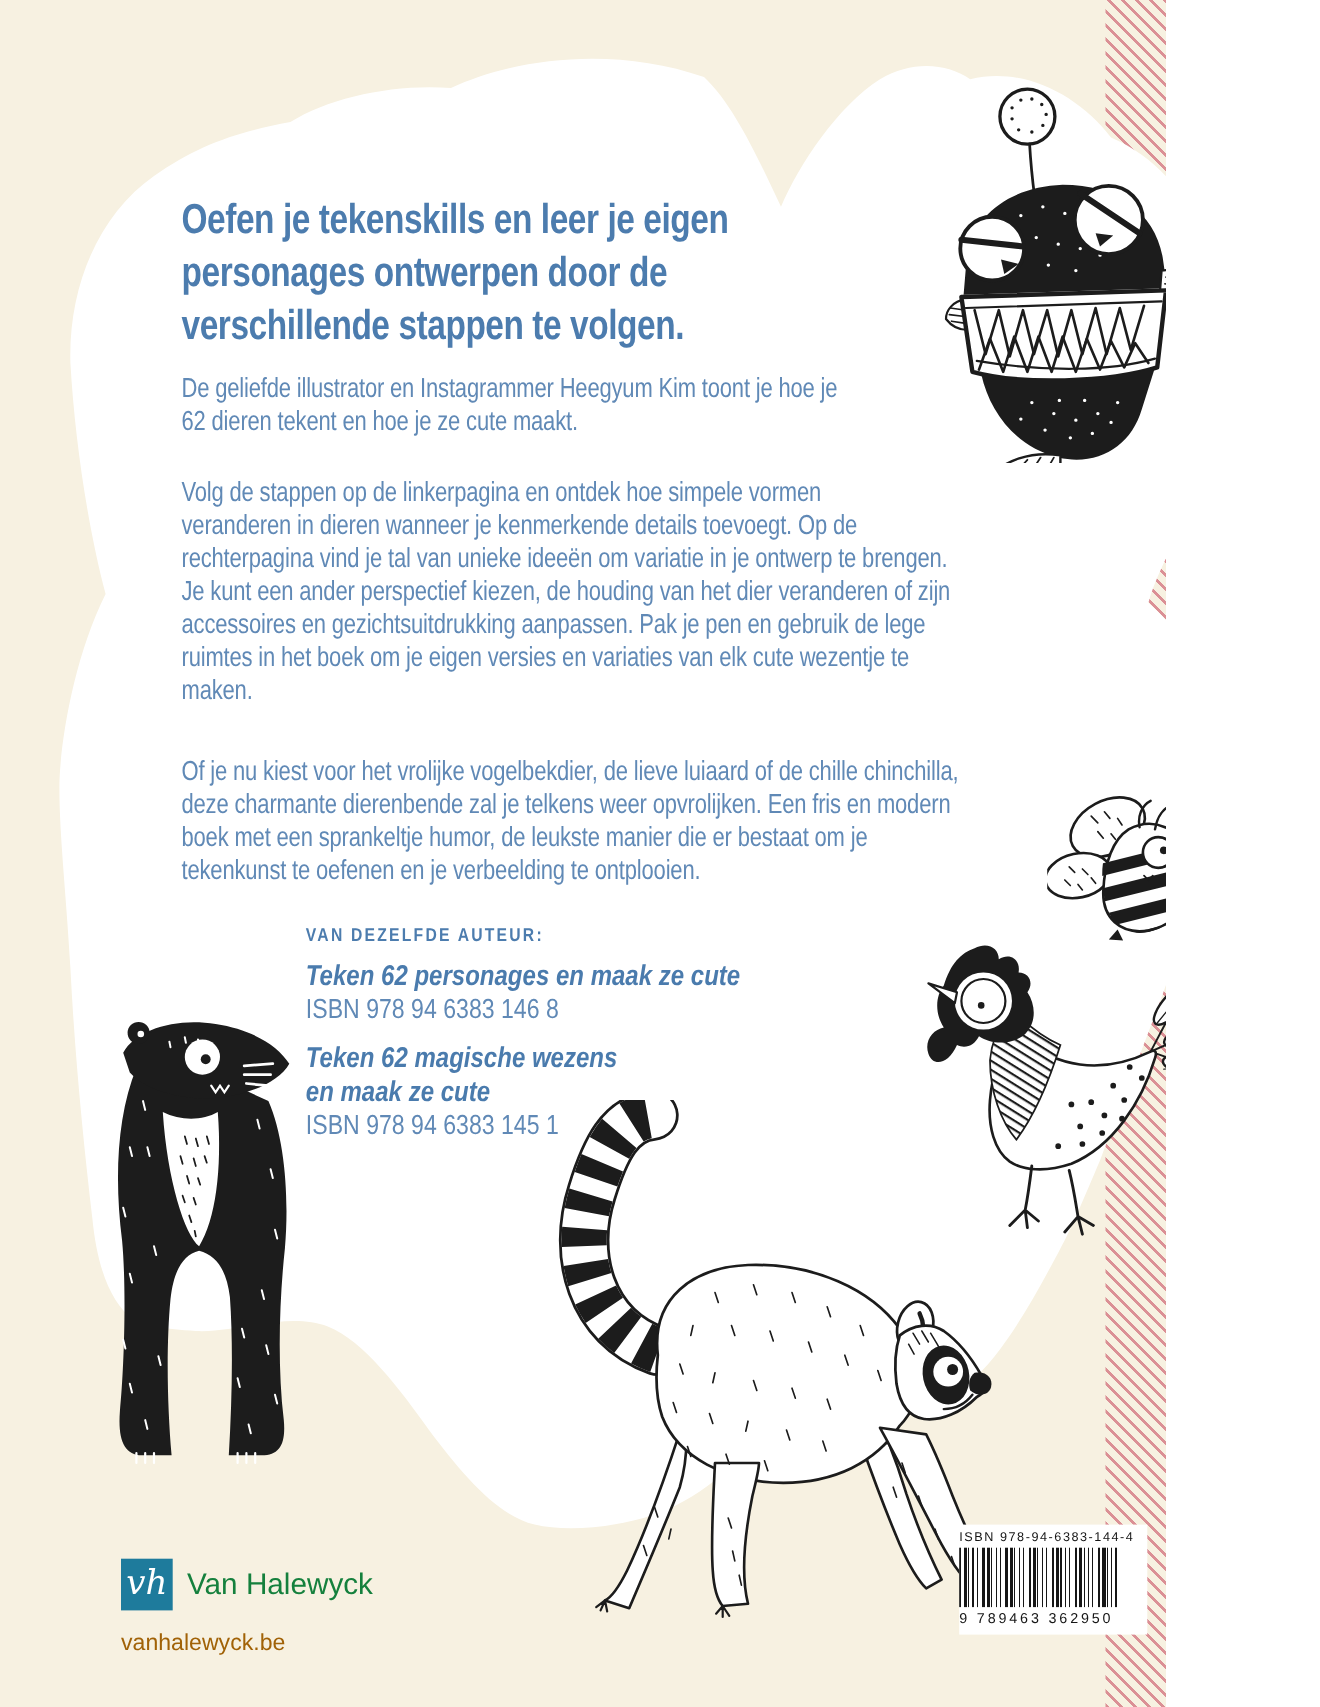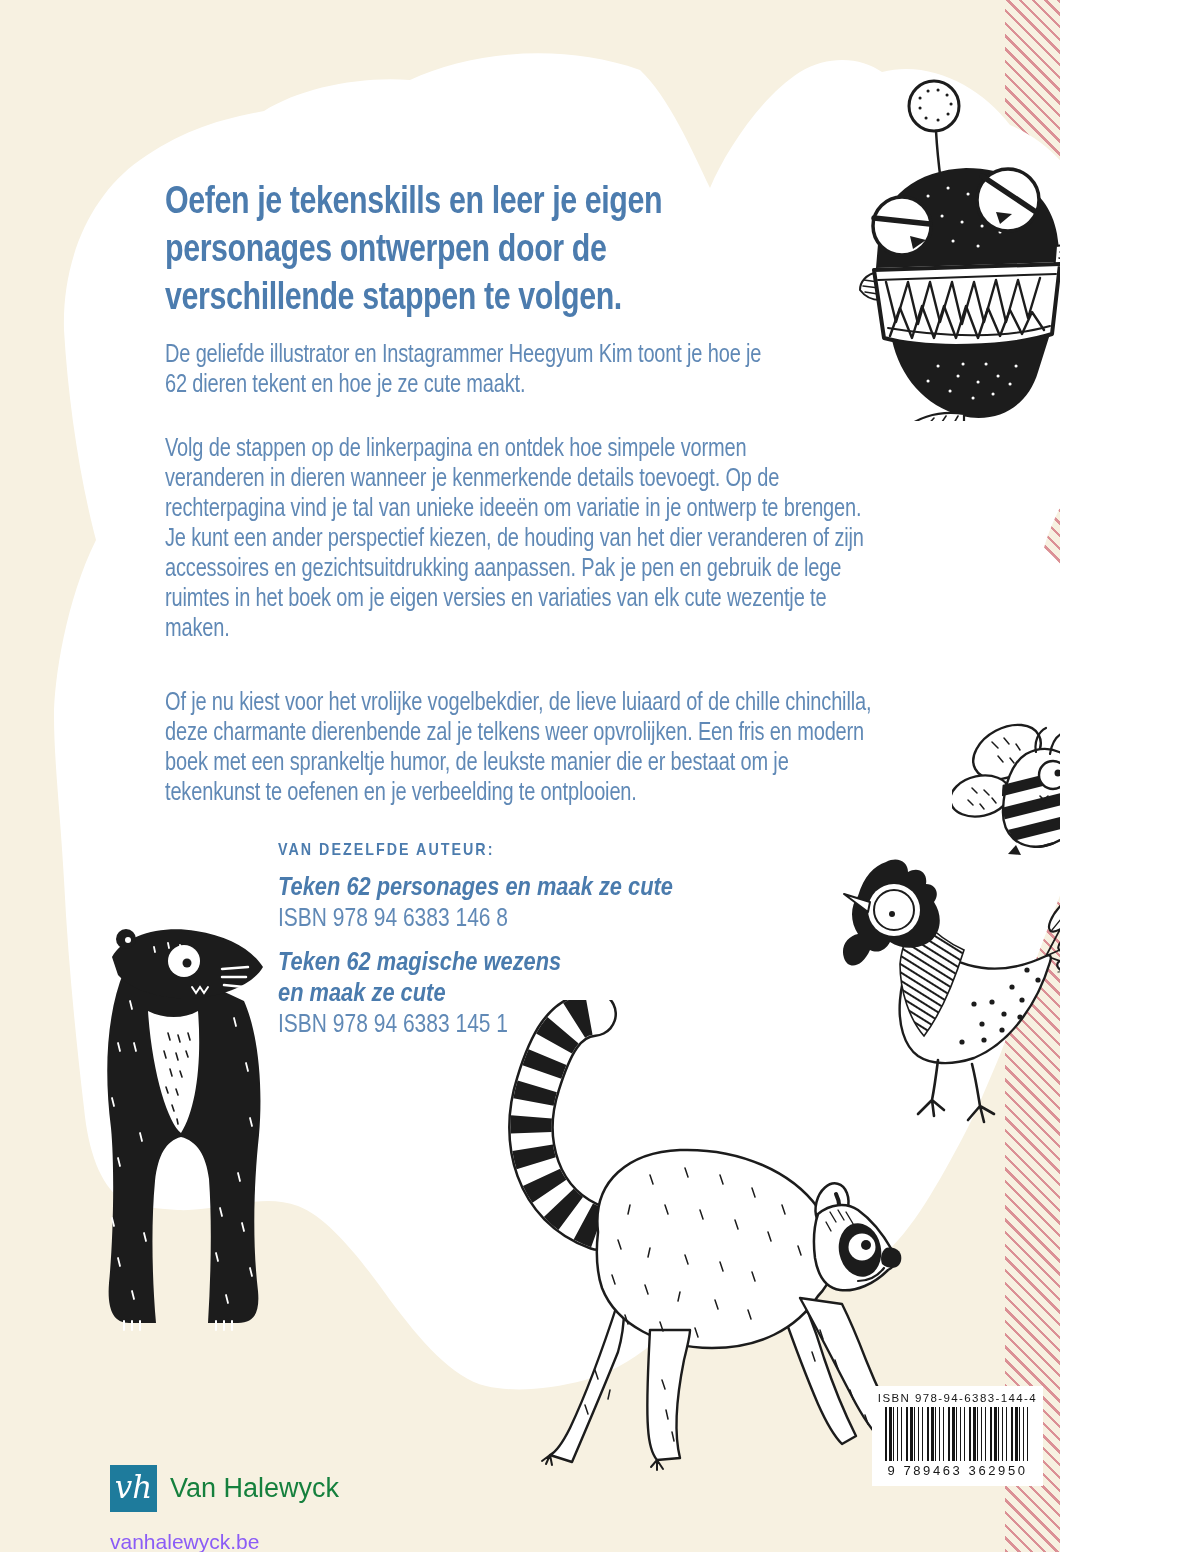--- a/index.html
+++ b/index.html
@@ -18,31 +18,31 @@
   .book-title{font-size:26px;font-style:italic;font-weight:bold;color:#4a7bad;line-height:31px;}
   .book-isbn{font-size:25px;color:#6089b6;line-height:30px;}
   .gap{height:14px;}
   .illo{position:absolute;}
   #anglerfish{left:858px;top:76px;}
   #bee{left:952px;top:718px;}
   #rooster{left:842px;top:852px;}
   #weasel{left:84px;top:923px;}
   #lemur{left:500px;top:1000px;}
   .barcode{position:absolute;left:872px;top:1386px;width:171px;height:100px;background:#fff;
-        display:flex;flex-direction:column;align-items:center;padding-top:6px;box-sizing:border-box;}
+        display:flex;flex-direction:column;align-items:flex-start;padding-top:6px;box-sizing:border-box;}
   .bc-isbn{font-size:11.5px;letter-spacing:1.4px;color:#161616;white-space:nowrap;}
   .bc-bars{width:146px;height:54px;margin-top:3px;
         background:repeating-linear-gradient(90deg,#161616 0 2px,#fff 2px 4px,#161616 4px 7px,#fff 7px 8px,#161616 8px 9px,#fff 9px 12px,#161616 12px 13px,#fff 13px 16px,#161616 16px 17px,#fff 17px 21px);}
   .bc-digits{font-size:13px;letter-spacing:2.6px;color:#161616;margin-top:2px;white-space:nowrap;}
   .publisher{position:absolute;left:110px;top:1417px;}
-  .logo-row{display:flex;align-items:center;margin-top:48px;}
+  .logo-row{display:flex;align-items:center;}
   .logo-square{width:47px;height:47px;background:#1e7b9c;color:#fff;display:flex;align-items:center;
         justify-content:center;font-family:"DejaVu Serif", serif;font-style:italic;font-size:31px;padding-bottom:4px;box-sizing:border-box;}
   .pub-name{margin-left:13px;font-size:27px;color:#15803d;}
-  .pub-site{margin-top:18px;font-size:21px;color:#8b5cf6;}
+  .pub-site{margin-top:18px;font-size:21px;color:#a16207;}
 </style>
 </head>
 <body>
 
 <div class="page">
 
   <div class="stripes"></div>
 
   <svg class="cloud" width="1200" height="1552" viewBox="0 0 1200 1552">
     <path fill="#ffffff" d="M 264 111

